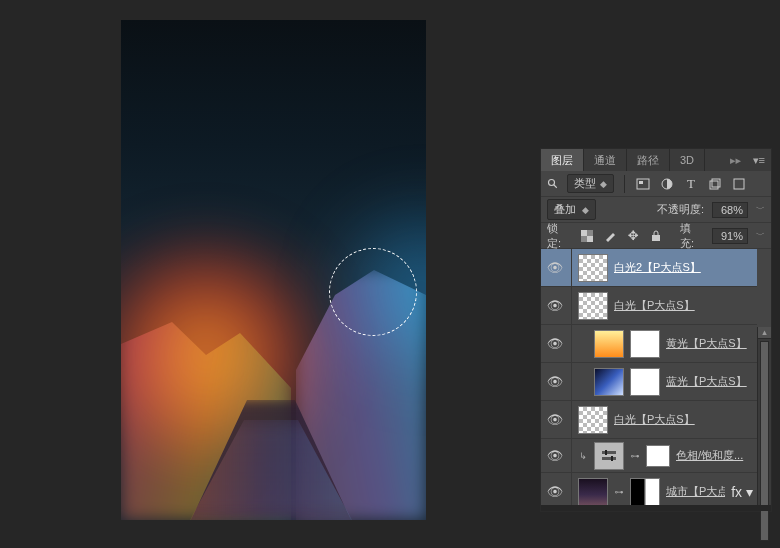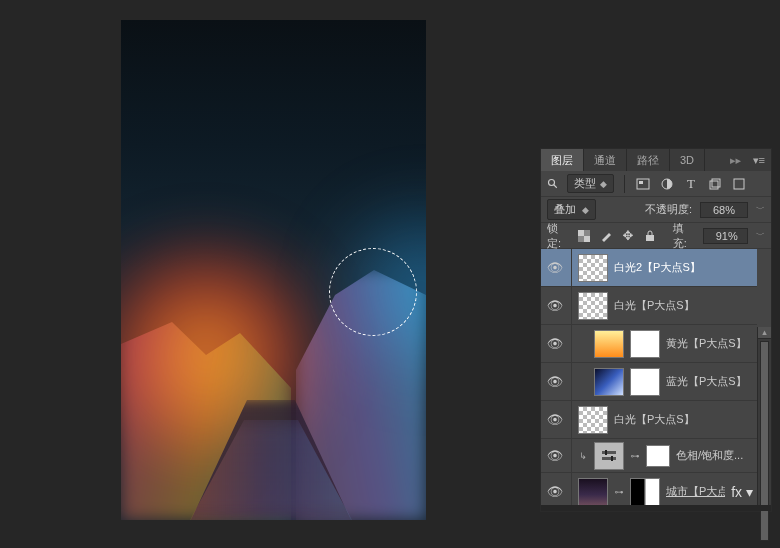--- a/index.html
+++ b/index.html
@@ -30,40 +30,40 @@
 
 .row { display: flex; align-items: center; height: 26px; padding: 0 6px; gap: 8px; border-bottom: 1px solid #383838; }
 .row.kind { background: #454545; }
 .search-ico { width: 12px; height: 12px; }
 .kind-select { flex: 0 0 auto; display: flex; align-items: center; gap: 4px; background: #3a3a3a; border: 1px solid #2a2a2a; padding: 1px 6px; border-radius: 2px; }
 .divbar { width: 1px; height: 18px; background: #2a2a2a; margin: 0 2px; }
 .grow { flex: 1; }
 .mini-btn { width: 16px; height: 16px; display: inline-flex; align-items: center; justify-content: center; color: #ccc; }
 .row.blend .sel { display: flex; align-items: center; gap: 6px; background: #3a3a3a; border: 1px solid #2a2a2a; padding: 2px 6px; border-radius: 2px; }
 .lbl { color: #ccc; }
-.pct-box { background: #3a3a3a; border: 1px solid #2a2a2a; padding: 1px 12px; min-width: 36px; text-align: right; }
+.pct-box { background: #3a3a3a; border: 1px solid #2a2a2a; padding: 1px 4px; min-width: 36px; text-align: right; }
 .chev { color: #aaa; font-size: 9px; }
 
 .layers { background: #454545; }
 .layer { display: flex; align-items: center; height: 38px; border-bottom: 1px solid #383838; padding: 0 4px; gap: 6px; }
 .layer.sel { background: #6b84a3; color: #fff; }
 .layer.smaller { height: 34px; }
 .eye { width: 20px; text-align: center; color: #ccc; font-size: 13px; }
 .sep { width: 1px; height: 100%; background: #383838; }
 .thumb { width: 30px; height: 28px; border: 1px solid #777; background: #fff; position: relative; flex-shrink: 0; }
 .thumb.checker { background-image: linear-gradient(45deg,#bbb 25%,transparent 25%,transparent 75%,#bbb 75%),linear-gradient(45deg,#bbb 25%,#fff 25%,#fff 75%,#bbb 75%); background-size: 8px 8px; background-position: 0 0, 4px 4px; }
 .thumb.grad-y { background: linear-gradient(to bottom, #ffef99, #ff8c1a); }
 .thumb.grad-b { background: linear-gradient(135deg, #0a0f2c, #3a5fbf, #cfe0ff); }
 .thumb.hs { background: #bbb; display:flex; align-items:center; justify-content:center; font-size:14px; }
 .thumb.city { background: linear-gradient(to bottom,#1a1020,#3a2a4a 60%,#6a4a5a); }
 .thumb.blackgrad { background: linear-gradient(to right,#000,#000 45%,#fff 55%,#fff); }
 .mask { width: 30px; height: 28px; border: 1px solid #777; background: #fff; flex-shrink: 0; }
 .indent { width: 10px; }
 .link-ico { width: 10px; font-size: 9px; color: #aaa; text-align: center; }
-.lname { flex: 1; font-size: 11px; white-space: nowrap; overflow: hidden; }
+.lname { flex: 1; font-size: 11px; white-space: nowrap; overflow: hidden; text-decoration: underline; }
 .badge-fx { font-size: 14px; color: #ddd; }
 .scroll { position: absolute; right: 0; top: 78px; bottom: 0; width: 14px; background: #3a3a3a; border-left: 1px solid #2a2a2a; }
 .scroll .tbtn { height: 12px; background: #505050; border-bottom: 1px solid #2a2a2a; font-size:9px; text-align:center; color:#999; }
 .scroll .sthumb { position: absolute; top: 14px; left: 2px; right: 2px; height: 200px; background: #606060; border: 1px solid #2a2a2a; }
 .cut { position:absolute; bottom:0; left:0; right:0; height:6px; background:#262626; }
 </style>
 </head>
 <body>
 
 <div class="canvas">

